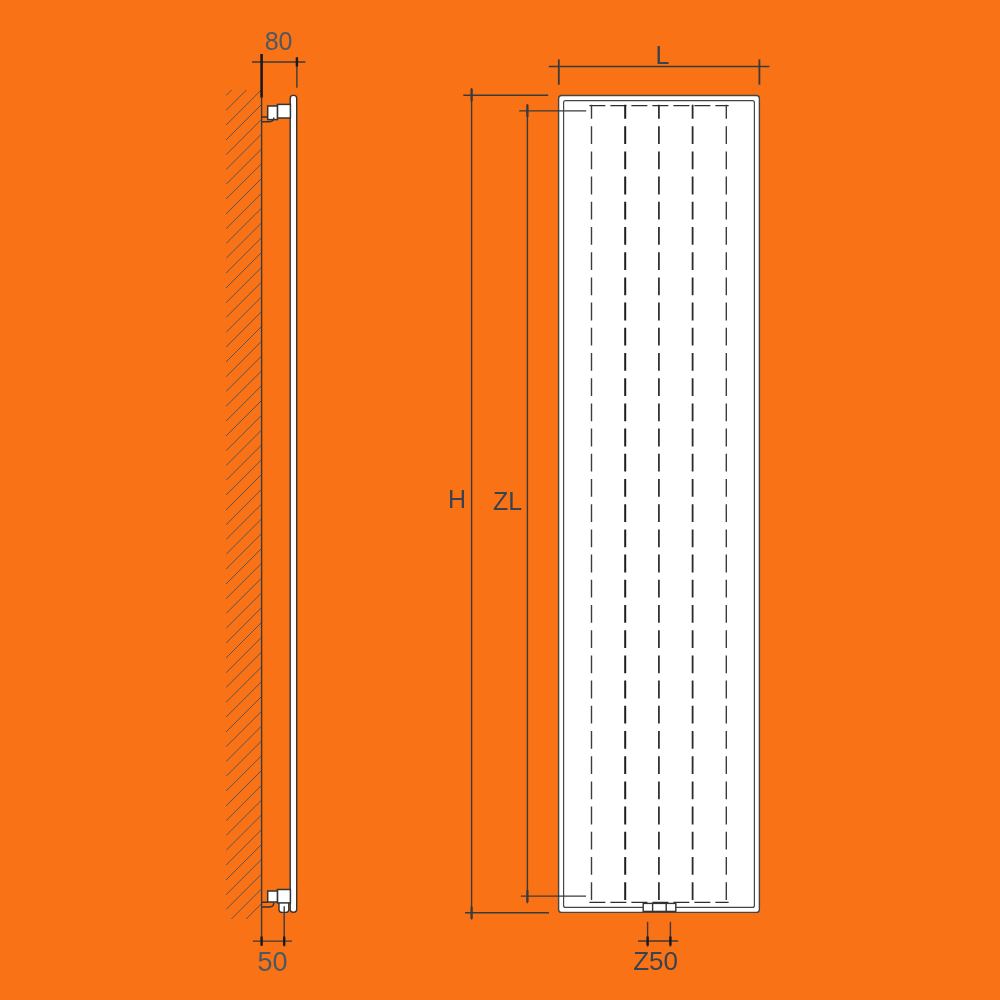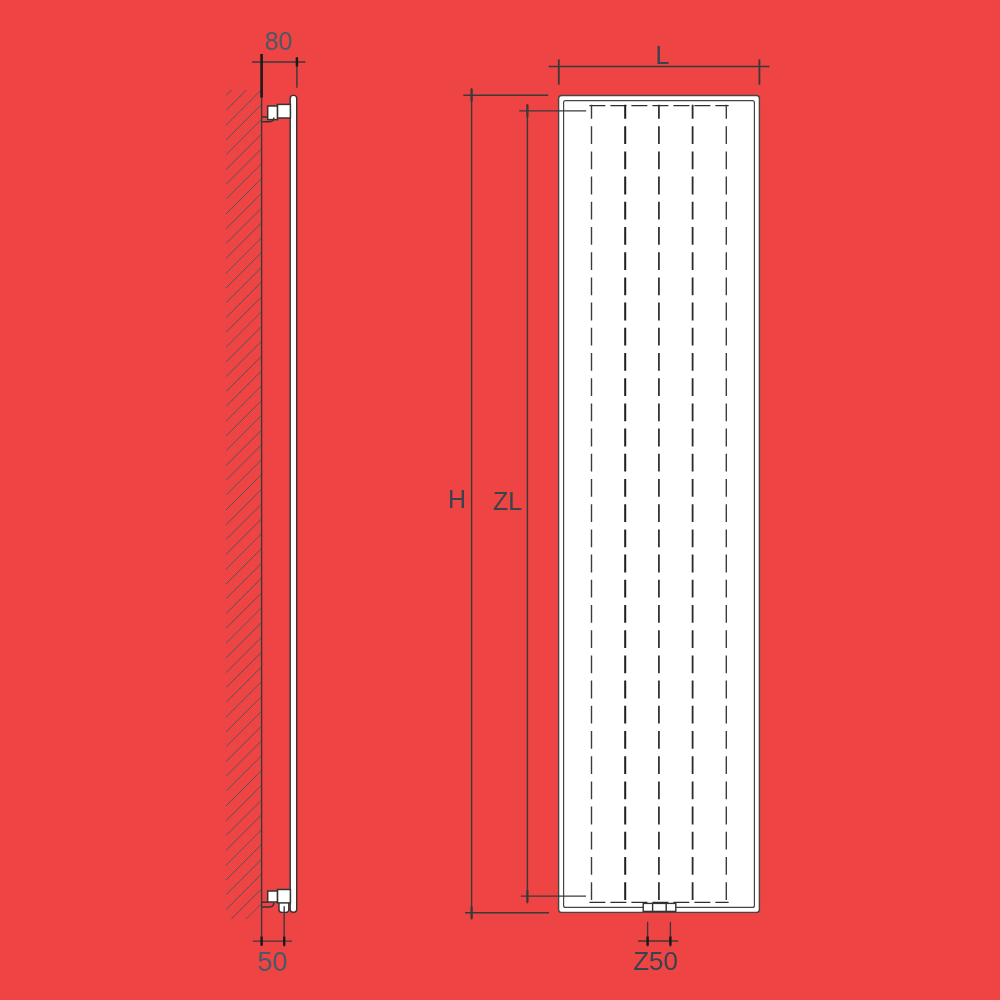--- a/index.html
+++ b/index.html
@@ -1,16 +1,16 @@
 <!DOCTYPE html>
 <html><head>
 <meta charset="utf-8">
 <style>
 html,body{margin:0;padding:0;background:#ffffff;}
-#page{width:1000px;height:1000px;background:#ef4444;position:relative;}
+#page{width:1000px;height:1000px;background:#f97316;position:relative;}
 text{font-family:"Liberation Sans",sans-serif;}
 </style>
 </head>
 <body>
 <div id="page">
 <svg width="1000" height="1000" viewBox="0 0 1000 1000">
 <defs>
 <clipPath id="wallclip">
           <rect x="226" y="90" width="35.6" height="829"></rect>
         </clipPath>

